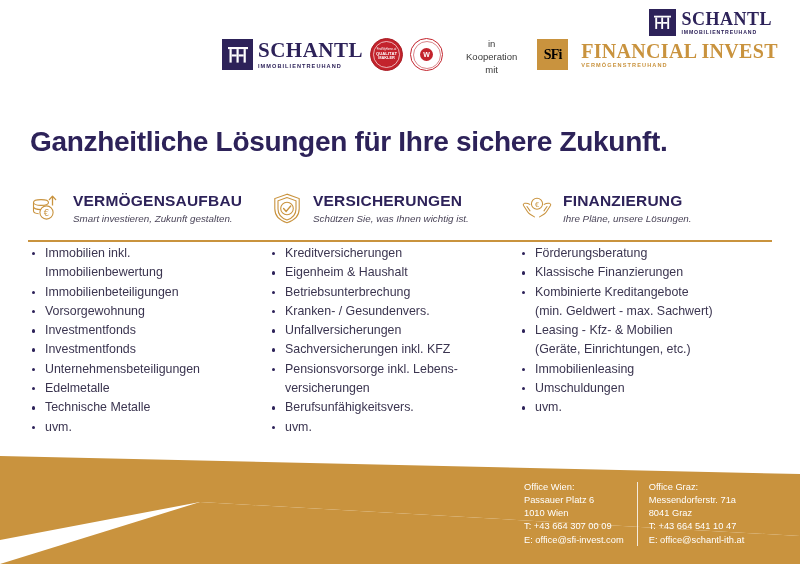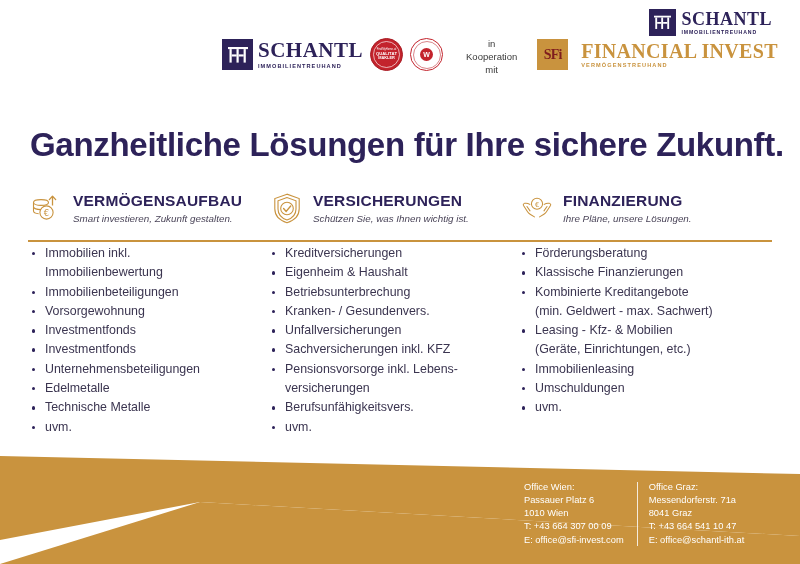--- a/index.html
+++ b/index.html
@@ -128,21 +128,21 @@
   
   .sfi-mark {
     width: 31px; height: 31px;
     background: #c9933e;
     display: inline-flex;
     align-items: center;
     justify-content: center;
     flex: 0 0 auto;
   }
   .sfi-glyph {
-    color: #7f1d1d;
+    color: #000000;
     font-family: "Liberation Serif", serif;
     font-weight: bold;
     font-size: 14px;
     letter-spacing: -0.8px;
     line-height: 1;
   }
   .sfi-wordblock {
     display: flex; flex-direction: column; justify-content: flex-start;
     margin-left: 13px;
   }
@@ -171,21 +171,21 @@
     top: 9px;
     display: flex;
     align-items: center;
   }
 
   
   .headline {
     position: absolute;
     left: 30px;
     top: 126px;
-    font-size: 33px;
+    font-size: 28px;
     font-weight: bold;
     color: #2d2259;
     letter-spacing: -0.3px;
     white-space: nowrap;
     font-family: "Liberation Sans", sans-serif;
   }
 
   
   .columns {
     position: absolute;

